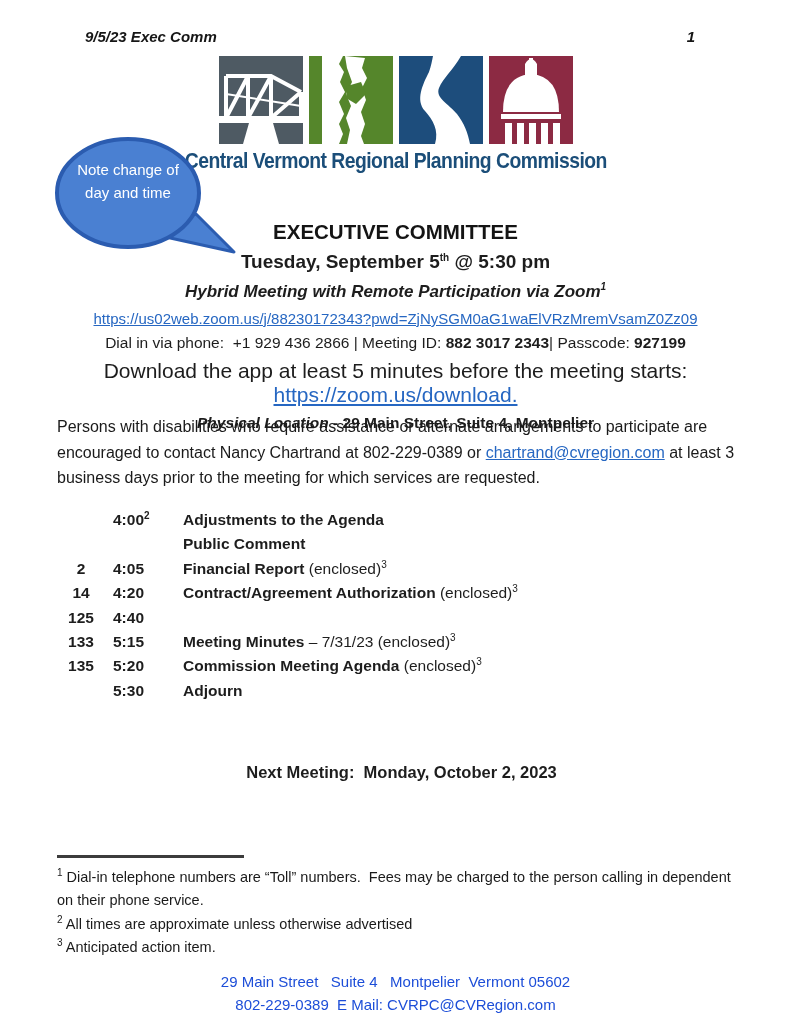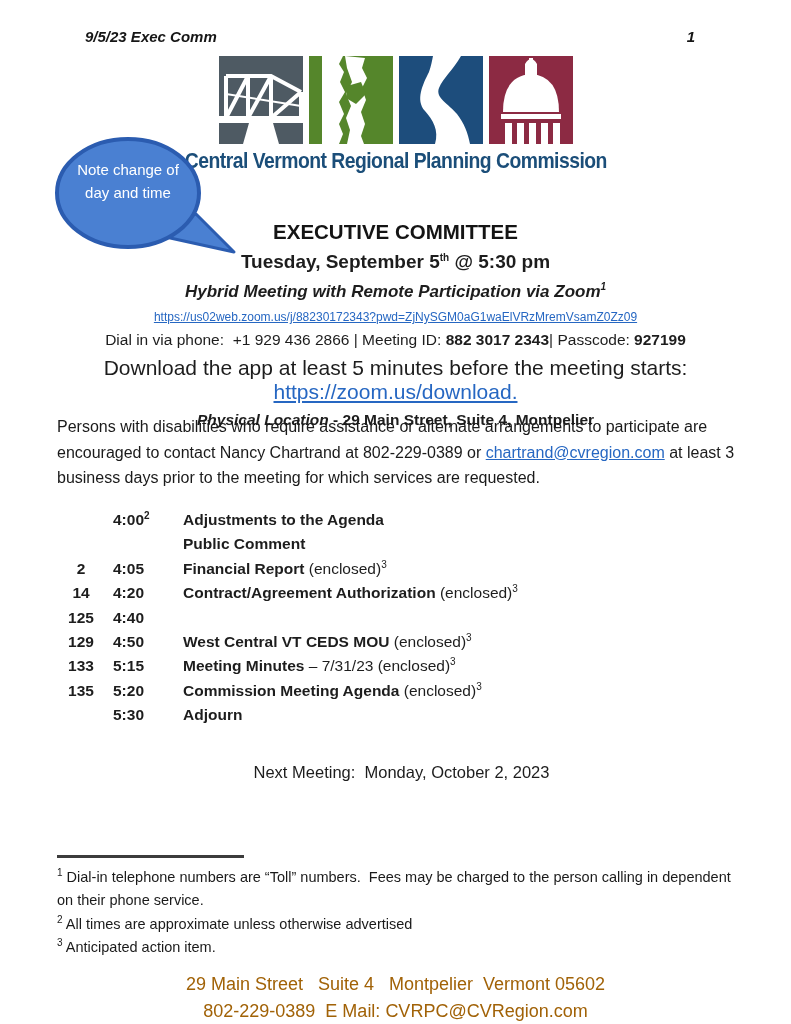--- a/index.html
+++ b/index.html
@@ -33,21 +33,21 @@
   .callout-text {
     position:absolute; top:22px; left:24px; width:112px;
     color:#ffffff; font-size:15px; line-height:1.55; text-align:center;
   }
 
   
   .meeting-info { position:absolute; top:220px; left:0; width:100%; text-align:center; }
   .committee-title { font-size:20.5px; font-weight:bold; color:#141414; }
   .date-line { margin-top:7px; font-size:19px; font-weight:bold; }
   .format-line { margin-top:9px; font-size:17px; font-weight:bold; font-style:italic; }
-  .link-line { margin-top:8px; font-size:12px; }
+  .link-line { margin-top:8px; font-size:15px; }
   .dial-line { margin-top:7px; font-size:15.5px; }
   .download-line { margin-top:7px; font-size:21px; }
   .location-line { margin-top:7px; font-size:15.5px; font-weight:bold; }
   a.doclink { color:#2667c2; text-decoration:underline; cursor:pointer; }
 
   
   .access-par {
     position:absolute; top:414px; left:57px; width:682px;
     font-size:16px; line-height:1.6; color:#1a1a1a;
   }
@@ -59,31 +59,31 @@
   .col-time { width:62px; margin-left:8px; flex:none; font-weight:bold; }
   .col-item { margin-left:8px; flex:1; }
   .col-item b, .agenda-title { font-weight:bold; }
   .agenda-title { text-decoration:underline; }
   .col-page.hdr { font-weight:bold; }
   sup { font-size:10px; vertical-align:super; line-height:0; }
 
   
   .next-meeting {
     position:absolute; top:763px; left:0; width:100%;
-    text-align:center; font-size:16.5px; font-weight:normal;padding-left:12px;
+    text-align:center; font-size:16.5px; font-weight:bold;padding-left:12px;
   }
 
   
   .fn-rule { position:absolute; top:855px; left:57px; width:187px; height:3px; background:#3c3c3c; }
   .footnotes { position:absolute; top:866px; left:57px; width:690px; font-size:14.5px; line-height:1.62; color:#1a1a1a; }
 
   
   .doc-footer {
     position:absolute; top:971px; left:0; width:100%;
-    text-align:center; color:#a16207; font-size:18px; line-height:1.5;
+    text-align:center; color:#1d4ed8; font-size:15px; line-height:1.5;
   }
 </style>
 </head>
 <body>
 
 <div class="page">
 
   <div class="doc-header">
     <span>9/5/23 Exec Comm</span>
     <span>1</span>
@@ -174,25 +174,20 @@
     <div class="agrow">
       <span class="col-page">14</span>
       <span class="col-time"><span>4:20</span></span>
       <span class="col-item"><b>Contract/Agreement Authorization</b><span class="pre"> (enclosed)</span><sup>3</sup></span>
     </div>
     <div class="agrow">
       <span class="col-page">125</span>
       <span class="col-time"><span>4:40</span></span>
     </div>
     <div class="agrow">
-      <span class="col-page">129</span>
-      <span class="col-time"><span>4:50</span></span>
-      <span class="col-item"><b>West Central VT CEDS MOU</b><span class="pre"> (enclosed)</span><sup>3</sup></span>
-    </div>
-    <div class="agrow">
       <span class="col-page">133</span>
       <span class="col-time"><span>5:15</span></span>
       <span class="col-item"><b>Meeting Minutes</b><span class="pre"> – 7/31/23 (enclosed)</span><sup>3</sup></span>
     </div>
     <div class="agrow">
       <span class="col-page">135</span>
       <span class="col-time"><span>5:20</span></span>
       <span class="col-item"><b>Commission Meeting Agenda</b><span class="pre"> (enclosed)</span><sup>3</sup></span>
     </div>
     <div class="agrow">

